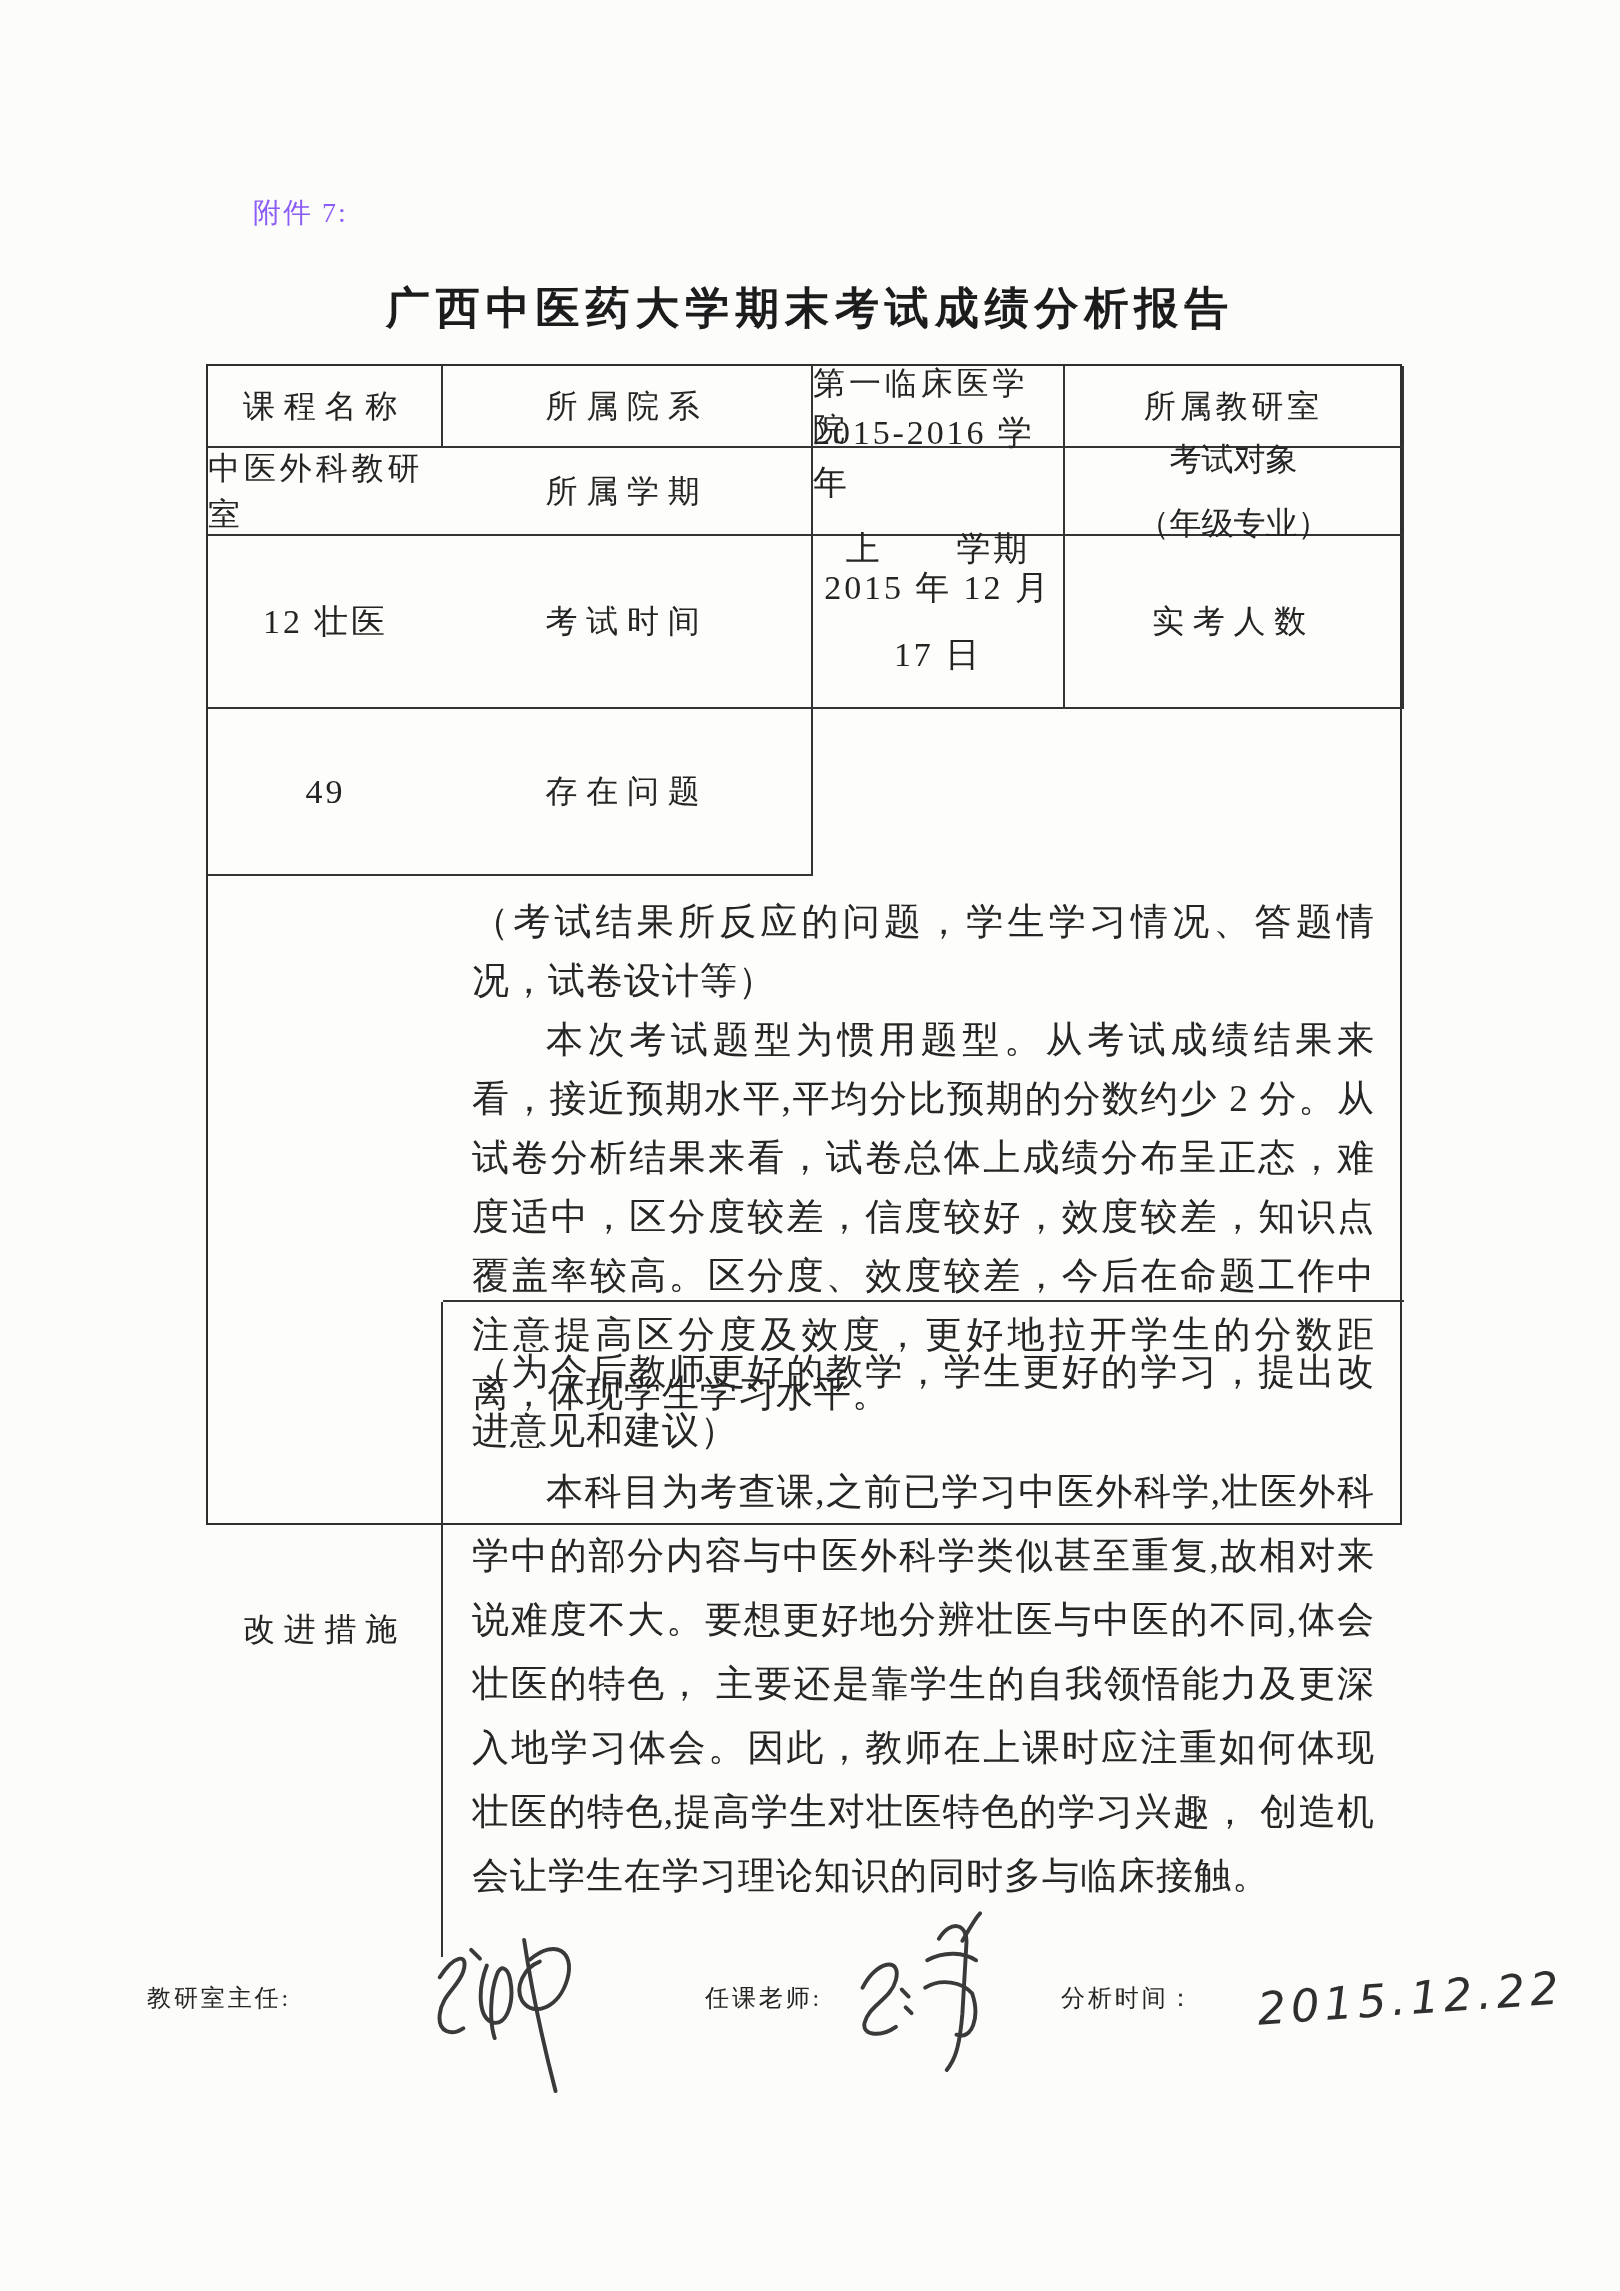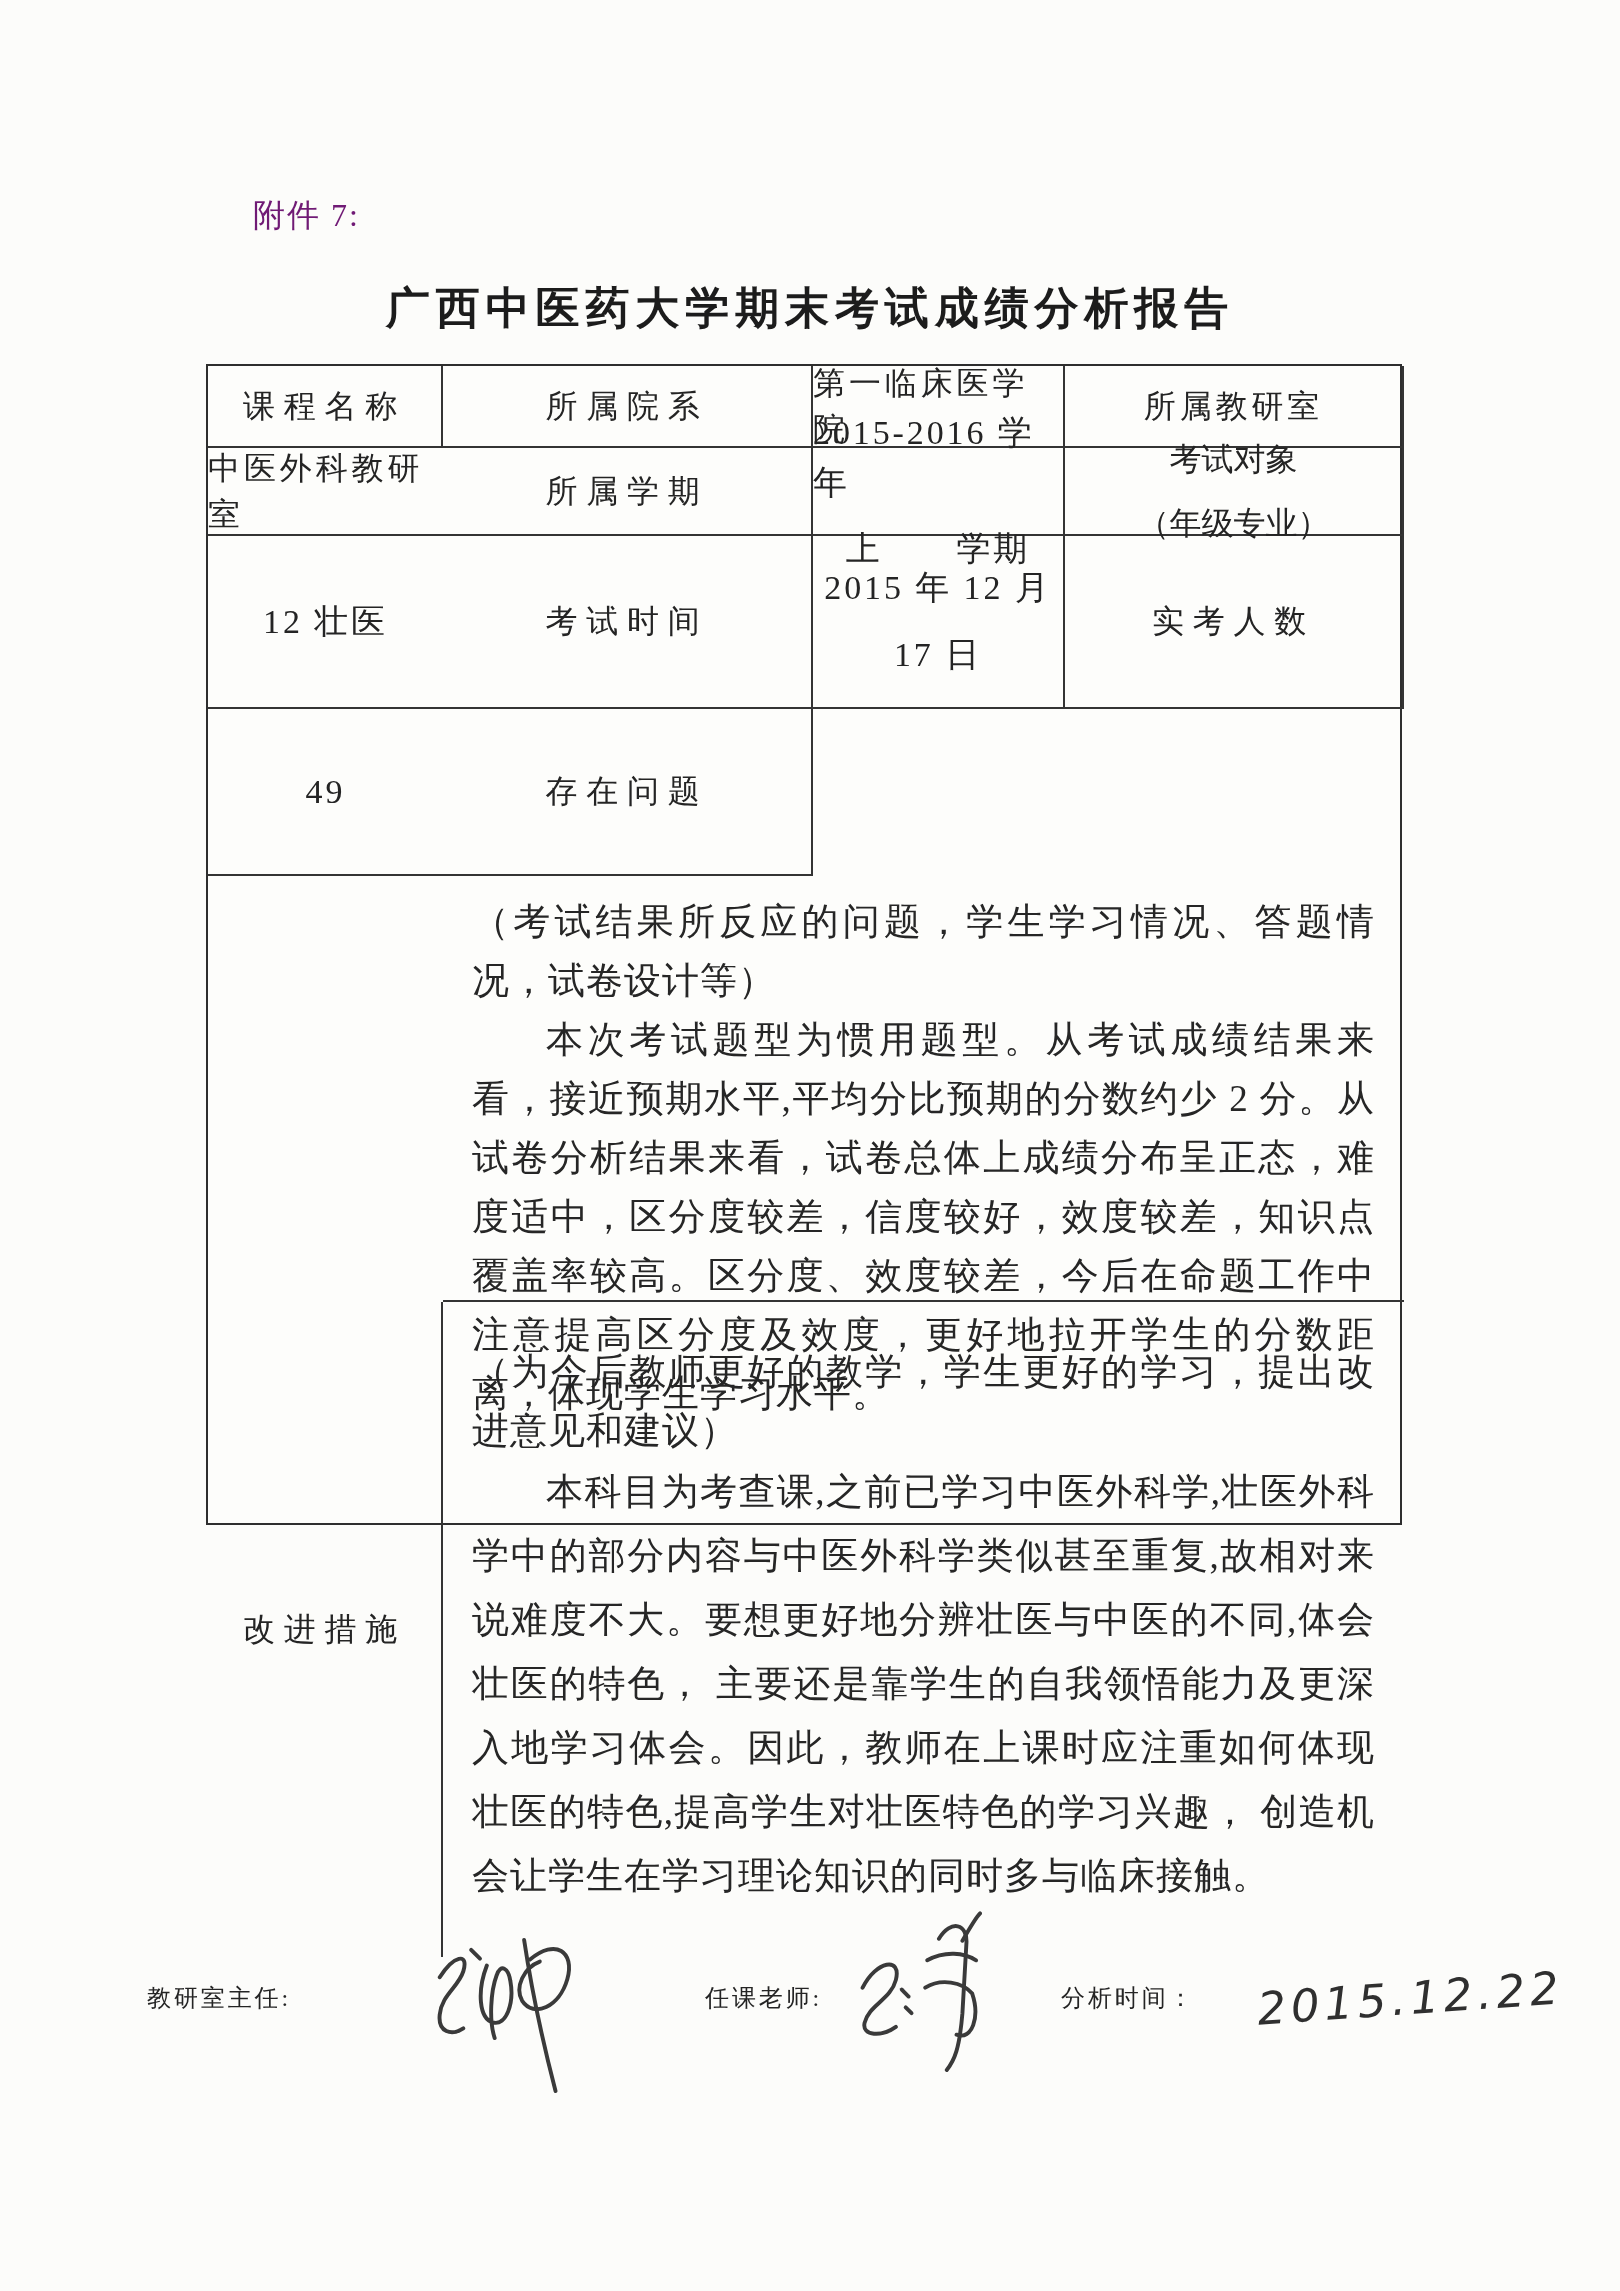--- a/index.html
+++ b/index.html
@@ -10,21 +10,21 @@
     color:#222;
     position:relative;
     overflow:hidden;
   }
   .page{
     position:absolute;inset:0;
     background:#fcfcfa;
   }
   .attachment-label{
     position:absolute;left:253px;top:194px;
-    font-size:32px;letter-spacing:2px;color:#701a75;
+    font-size:28px;letter-spacing:2px;color:#8b5cf6;
   }
   .doc-title{
     position:absolute;left:0;top:279px;width:1620px;
     text-align:center;font-size:44px;font-weight:bold;
     letter-spacing:5.9px;color:#1c1c1c;
   }
   
   .report-table{
     position:absolute;left:206px;top:364px;
     width:1196px;height:1161px;

